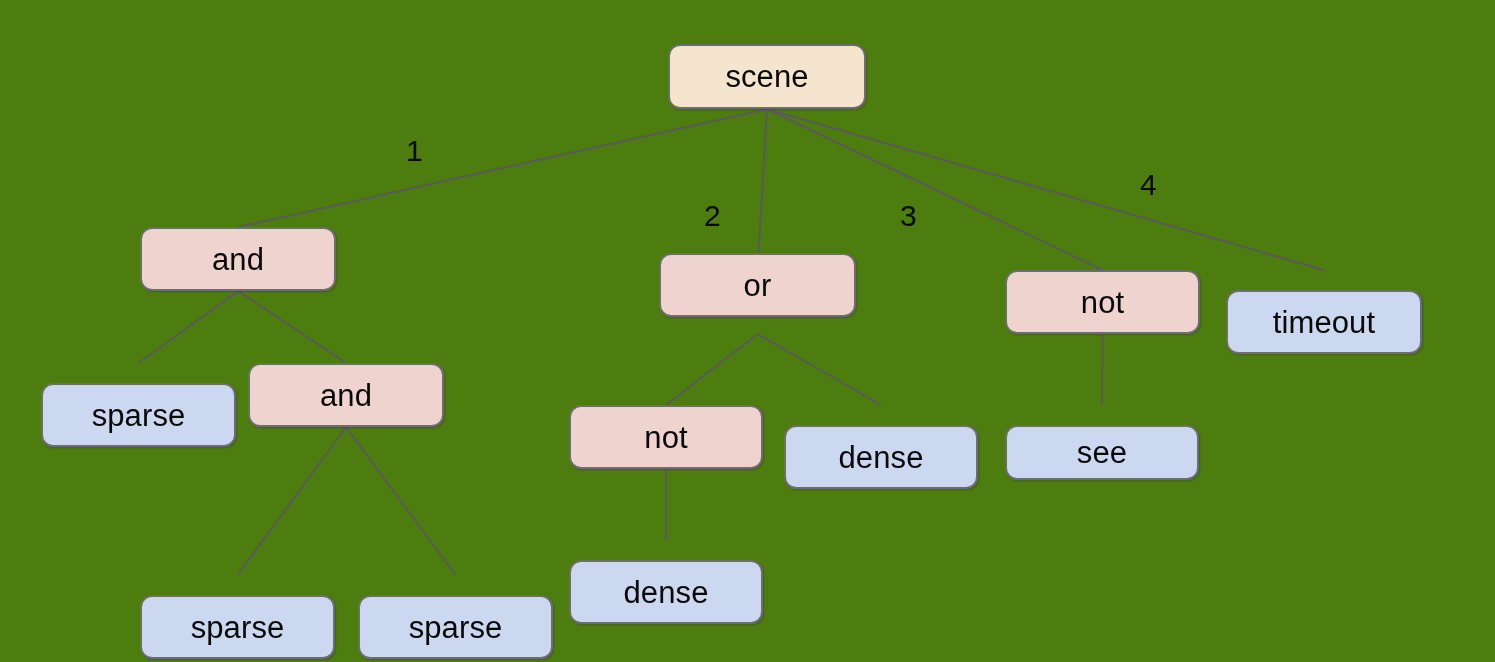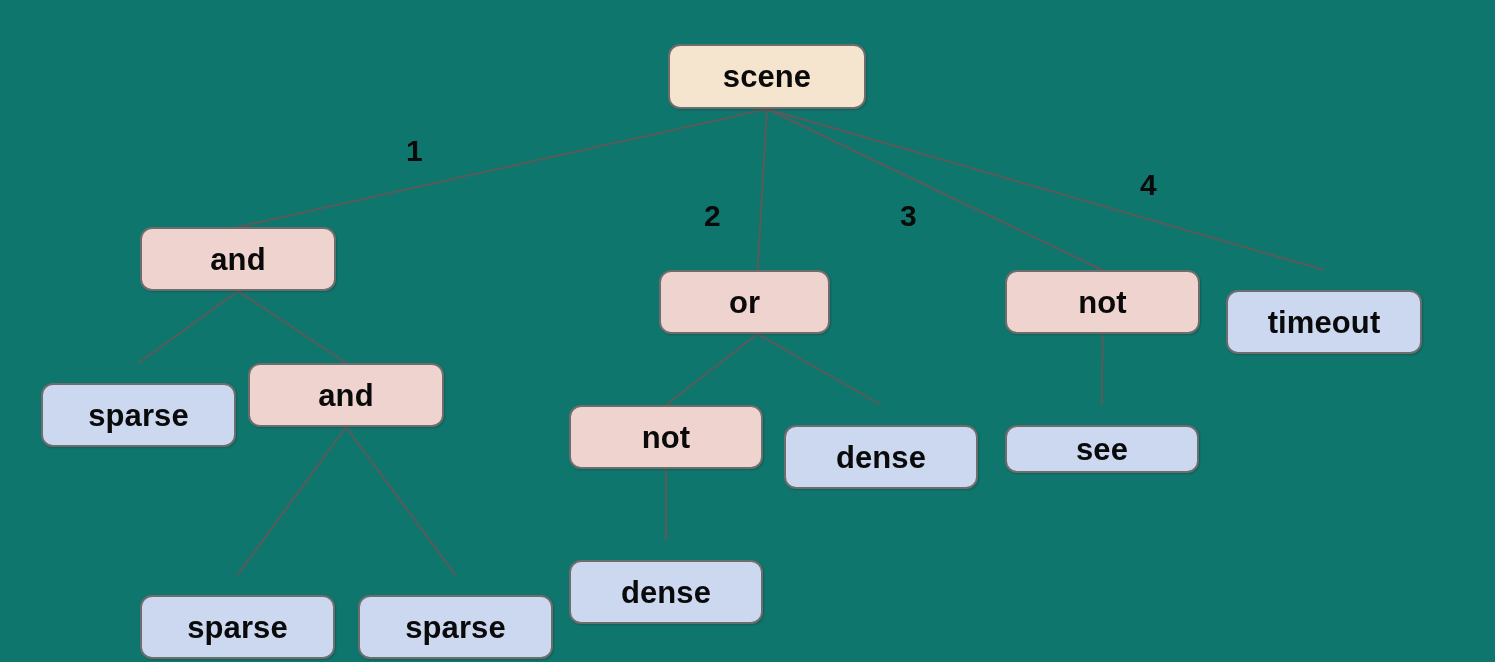--- a/index.html
+++ b/index.html
@@ -8,23 +8,22 @@
     padding: 0;
     background: #fdfdfc;
   }
   body {
     font-family: "Liberation Sans", sans-serif;
   }
   #canvas {
     position: relative;
     width: 1495px;
     height: 662px;
-    background: #0f766e;
+    background: #4d7c0f;
     overflow: hidden;
-    font-weight: bold;
   }
   #edge-layer {
     position: absolute;
     left: 0;
     top: 0;
     width: 1495px;
     height: 662px;
     pointer-events: none;
   }
   .node {
@@ -83,36 +82,36 @@
       </div>
       <div class="node op" style="left: 248px; top: 363px; width: 196px; height: 64px;">
         <span>and</span>
       </div>
       <div class="node leaf" style="left: 140px; top: 575px; width: 195px; height: 64px;">
         <span>sparse</span>
       </div>
       <div class="node leaf" style="left: 358px; top: 575px; width: 195px; height: 64px;">
         <span>sparse</span>
       </div>
-      <div class="node op" style="left: 659px; top: 270px; width: 171px; height: 64px;">
+      <div class="node op" style="left: 659px; top: 253px; width: 197px; height: 64px;">
         <span>or</span>
       </div>
       <div class="node op" style="left: 569px; top: 405px; width: 194px; height: 64px;">
         <span>not</span>
       </div>
       <div class="node leaf" style="left: 784px; top: 405px; width: 194px; height: 64px;">
         <span>dense</span>
       </div>
       <div class="node leaf" style="left: 569px; top: 540px; width: 194px; height: 64px;">
         <span>dense</span>
       </div>
       <div class="node op" style="left: 1005px; top: 270px; width: 195px; height: 64px;">
         <span>not</span>
       </div>
-      <div class="node leaf" style="left: 1005px; top: 405px; width: 194px; height: 48px;">
+      <div class="node leaf" style="left: 1005px; top: 405px; width: 194px; height: 55px;">
         <span>see</span>
       </div>
       <div class="node leaf" style="left: 1226px; top: 270px; width: 196px; height: 64px;">
         <span>timeout</span>
       </div>
     </div>
   <div id="label-layer">
       <div class="edge-label" style="left: 406px; top: 136px;">1</div>
       <div class="edge-label" style="left: 704px; top: 201px;">2</div>
       <div class="edge-label" style="left: 900px; top: 201px;">3</div>

